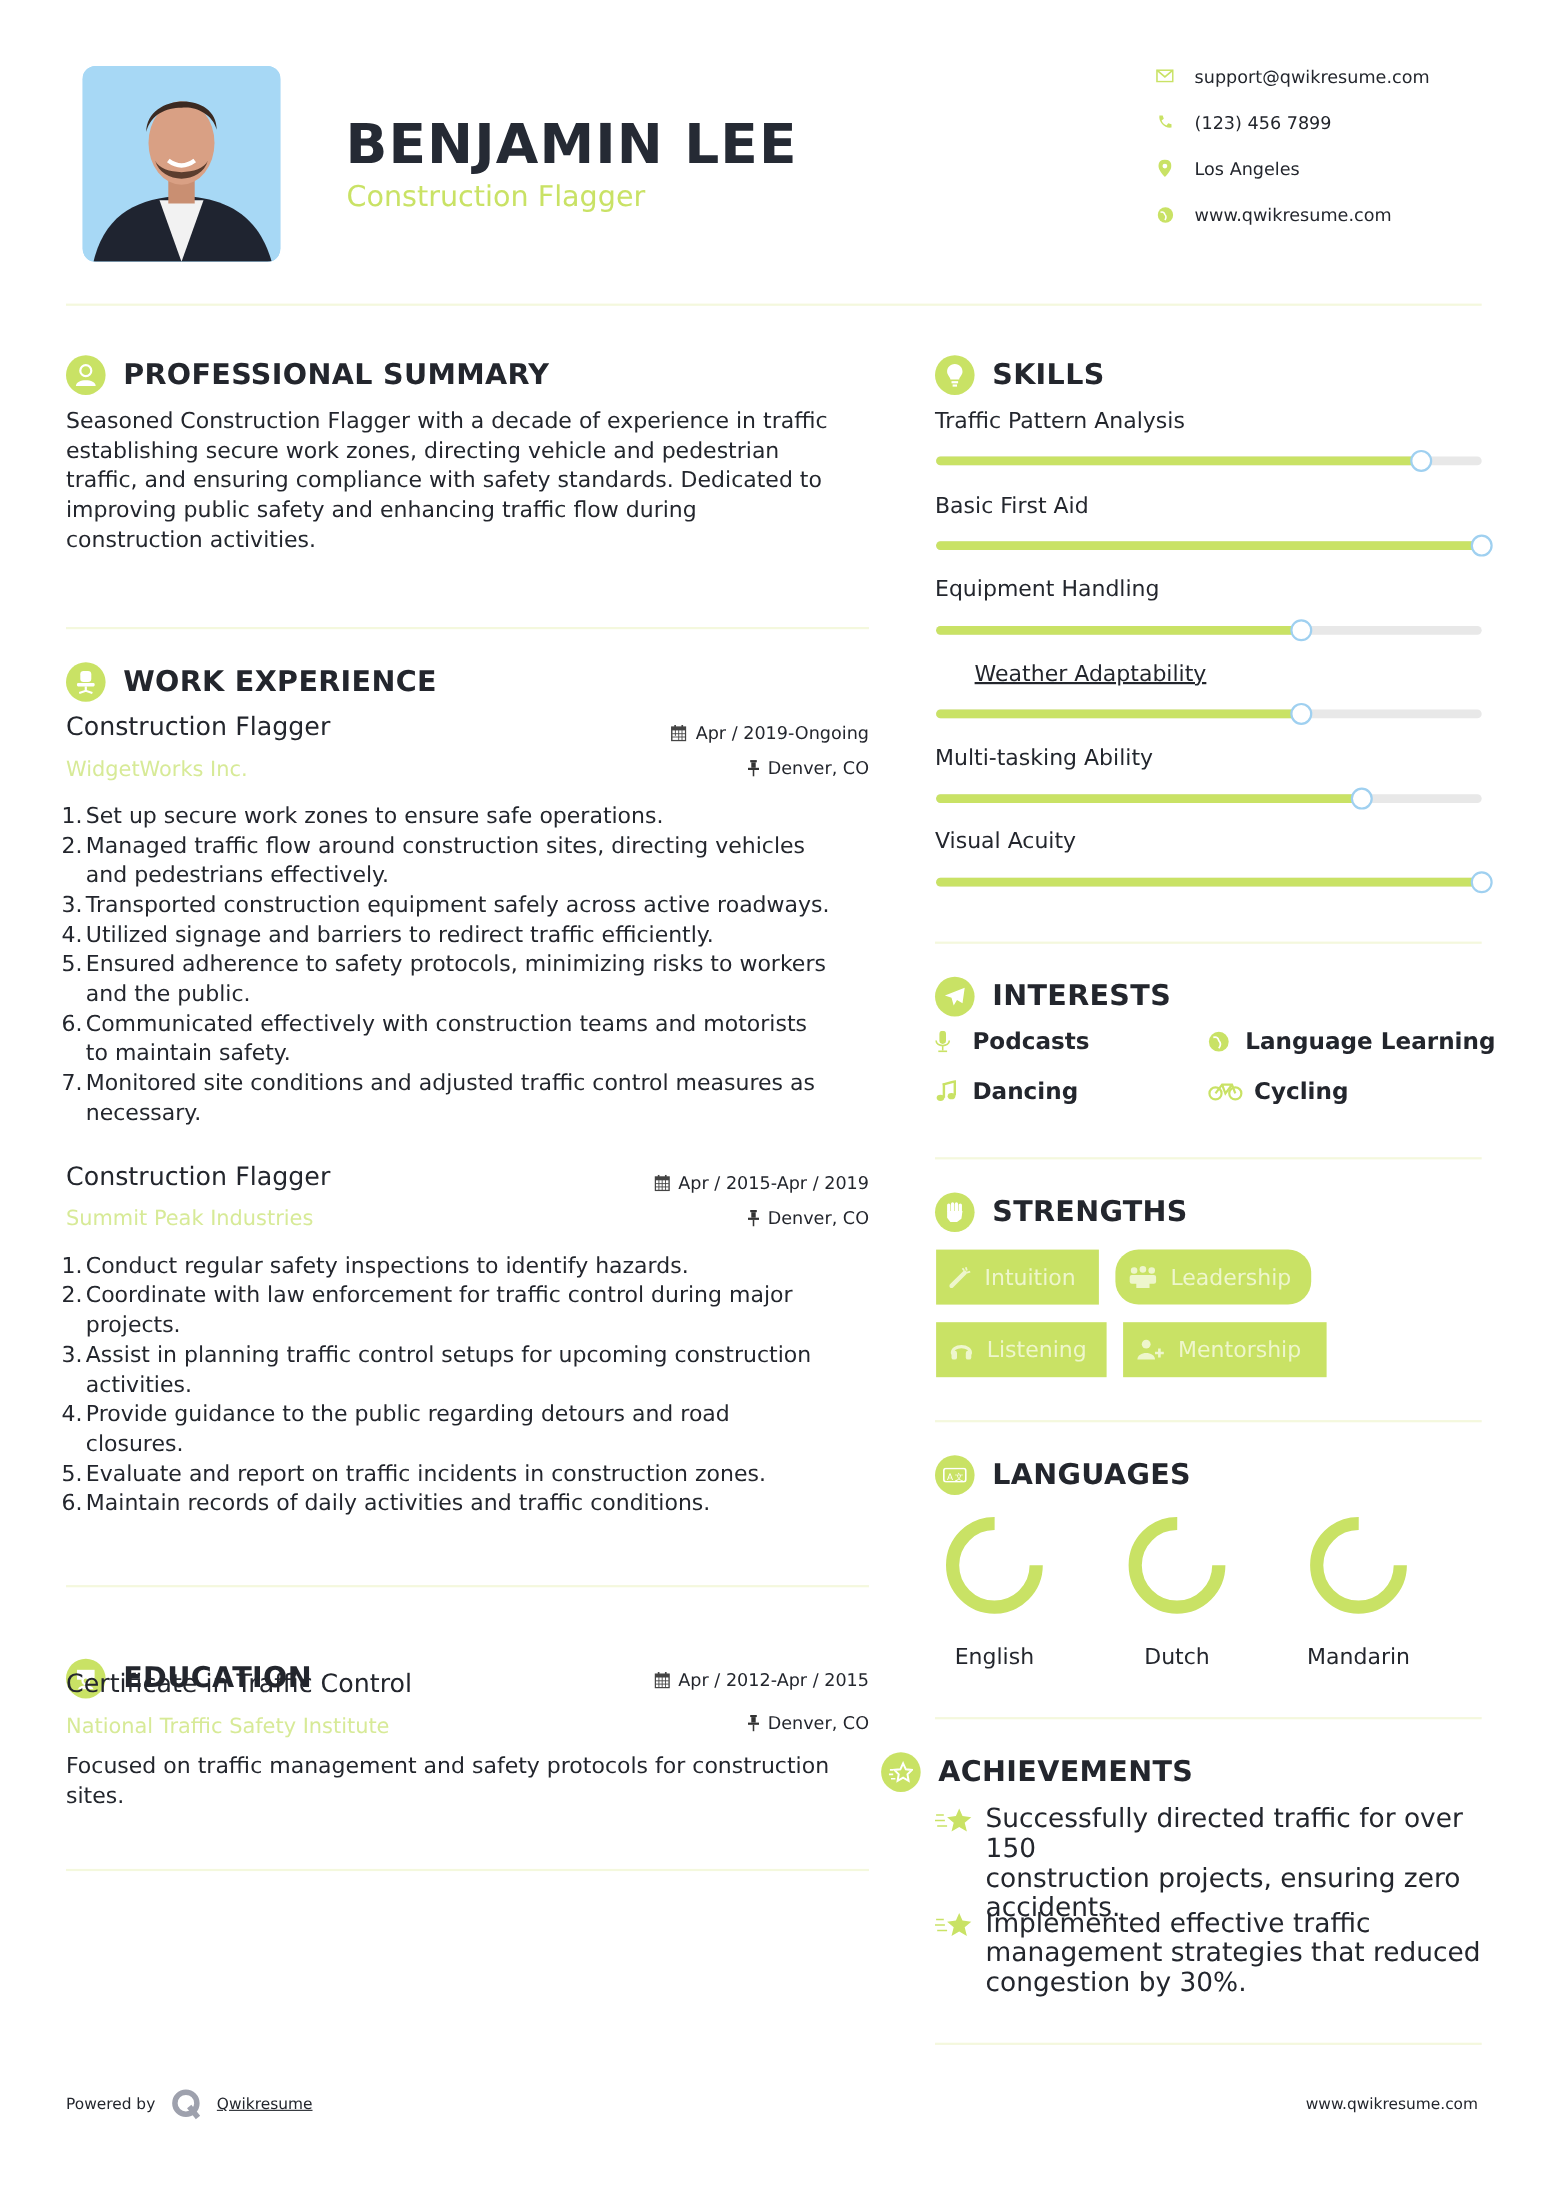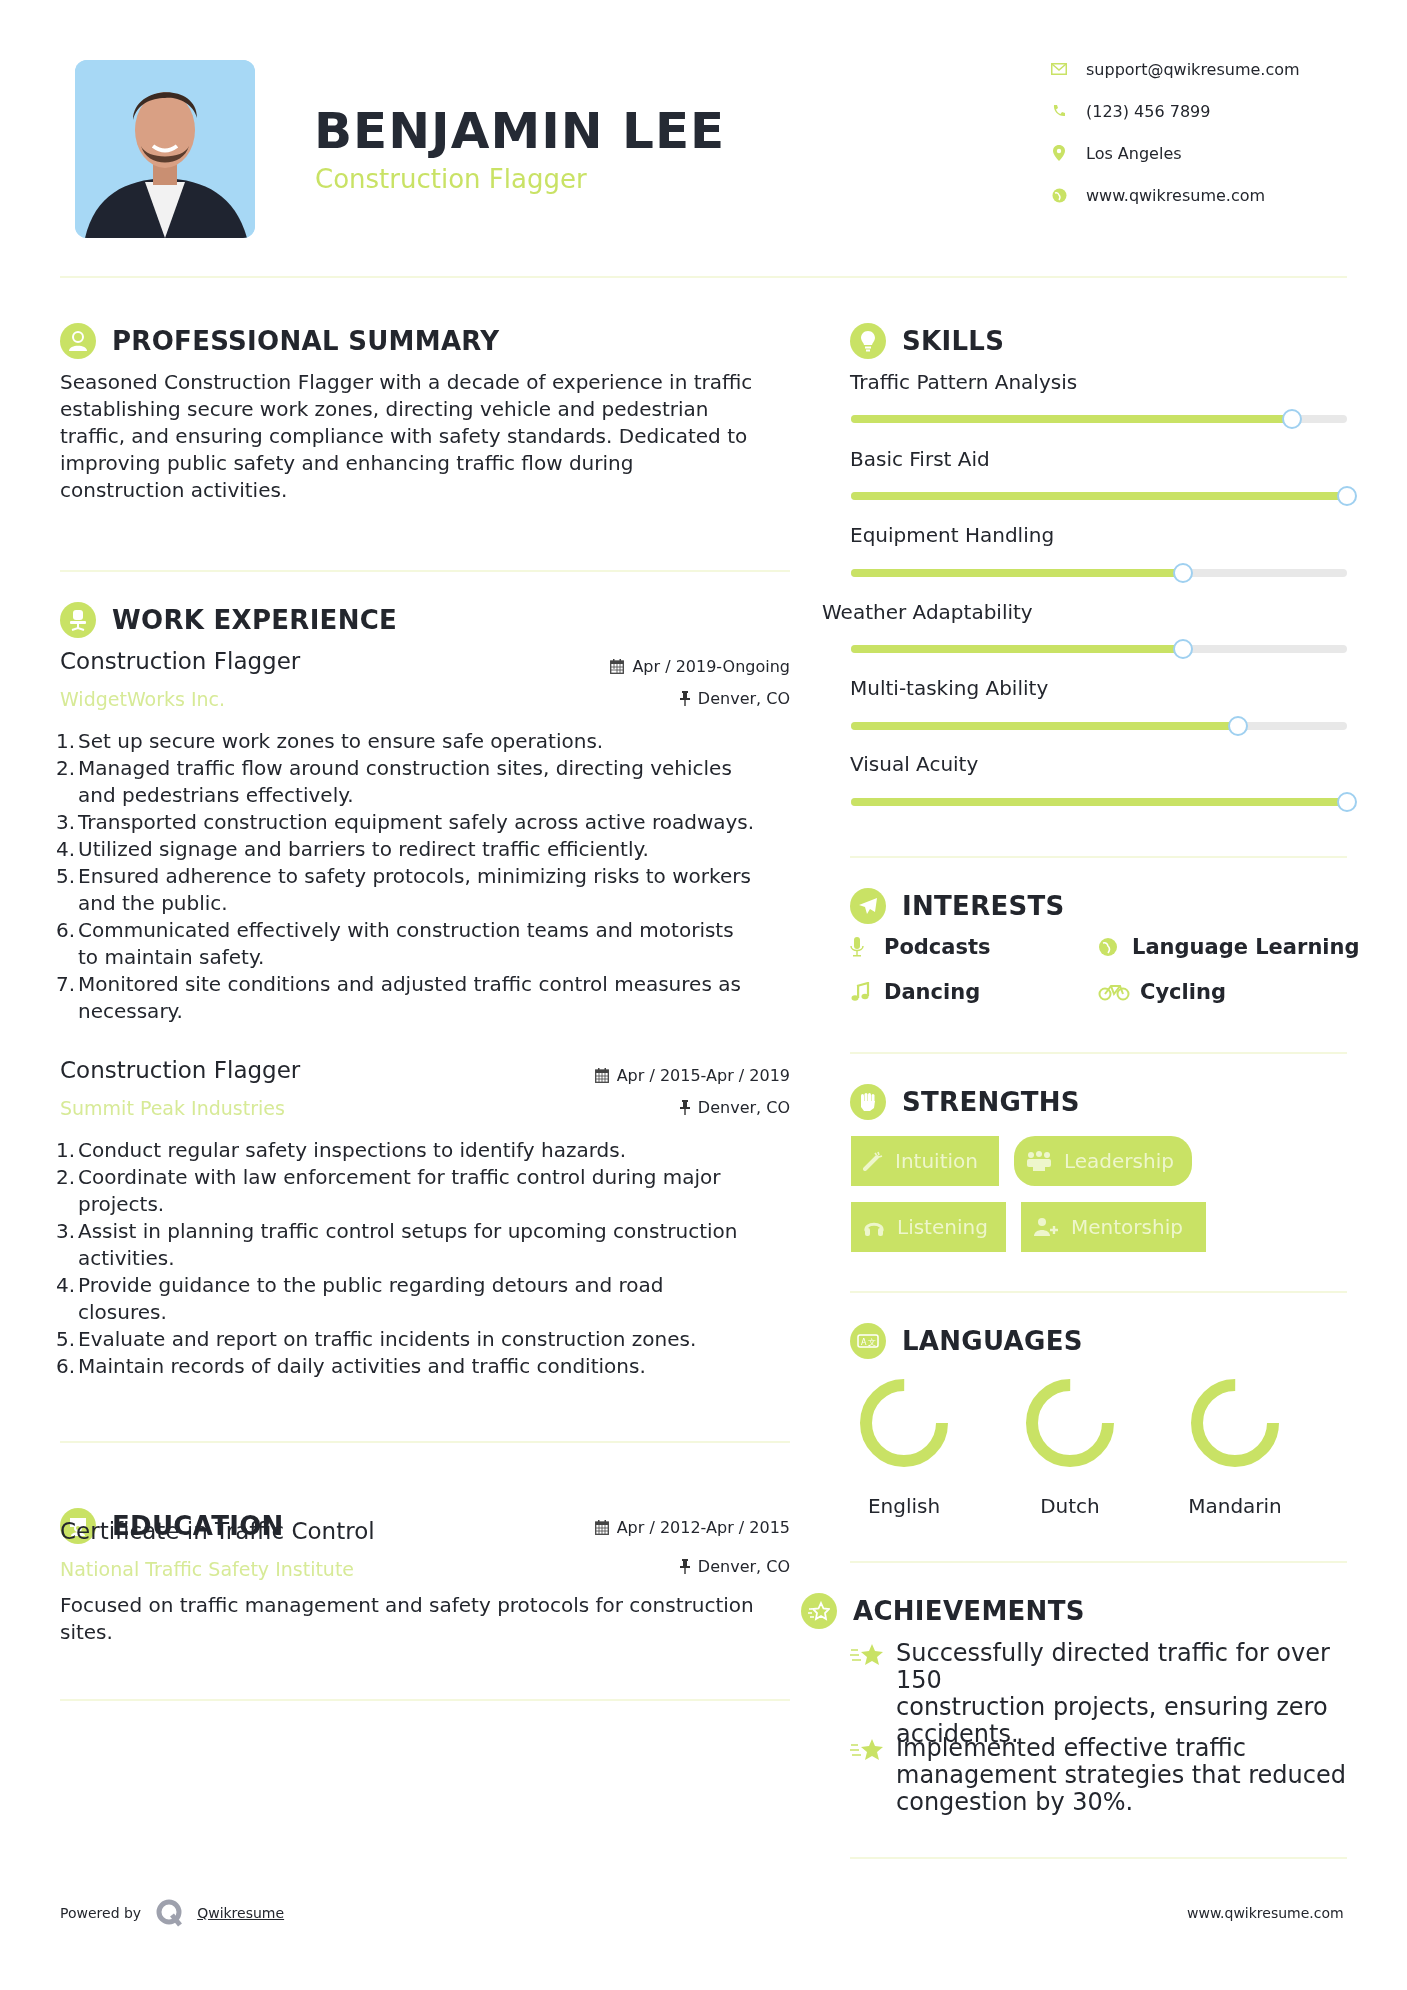--- a/index.html
+++ b/index.html
@@ -331,21 +331,21 @@
       <div class="skill-fill" style="width: 100%;"></div>
       <div class="skill-knob" style="left: calc(100% - 10px);"></div>
     </div>
 
   <div class="abs skill-name" style="left:850px; top:523px;">Equipment Handling</div>
   <div class="skill-track" style="left:851px; top:569px; width:496px;">
       <div class="skill-fill" style="width: 67%;"></div>
       <div class="skill-knob" style="left: calc(67% - 10px);"></div>
     </div>
 
-  <div class="abs skill-name" style="left:822px; top:600px;">Weather Adaptability</div>
+  <div class="abs skill-name" style="left:886px; top:600px;text-decoration:underline;">Weather Adaptability</div>
   <div class="skill-track" style="left:851px; top:645px; width:496px;">
       <div class="skill-fill" style="width: 67%;"></div>
       <div class="skill-knob" style="left: calc(67% - 10px);"></div>
     </div>
 
   <div class="abs skill-name" style="left:850px; top:676px;">Multi-tasking Ability</div>
   <div class="skill-track" style="left:851px; top:722px; width:496px;">
       <div class="skill-fill" style="width: 78%;"></div>
       <div class="skill-knob" style="left: calc(78% - 10px);"></div>
     </div>

